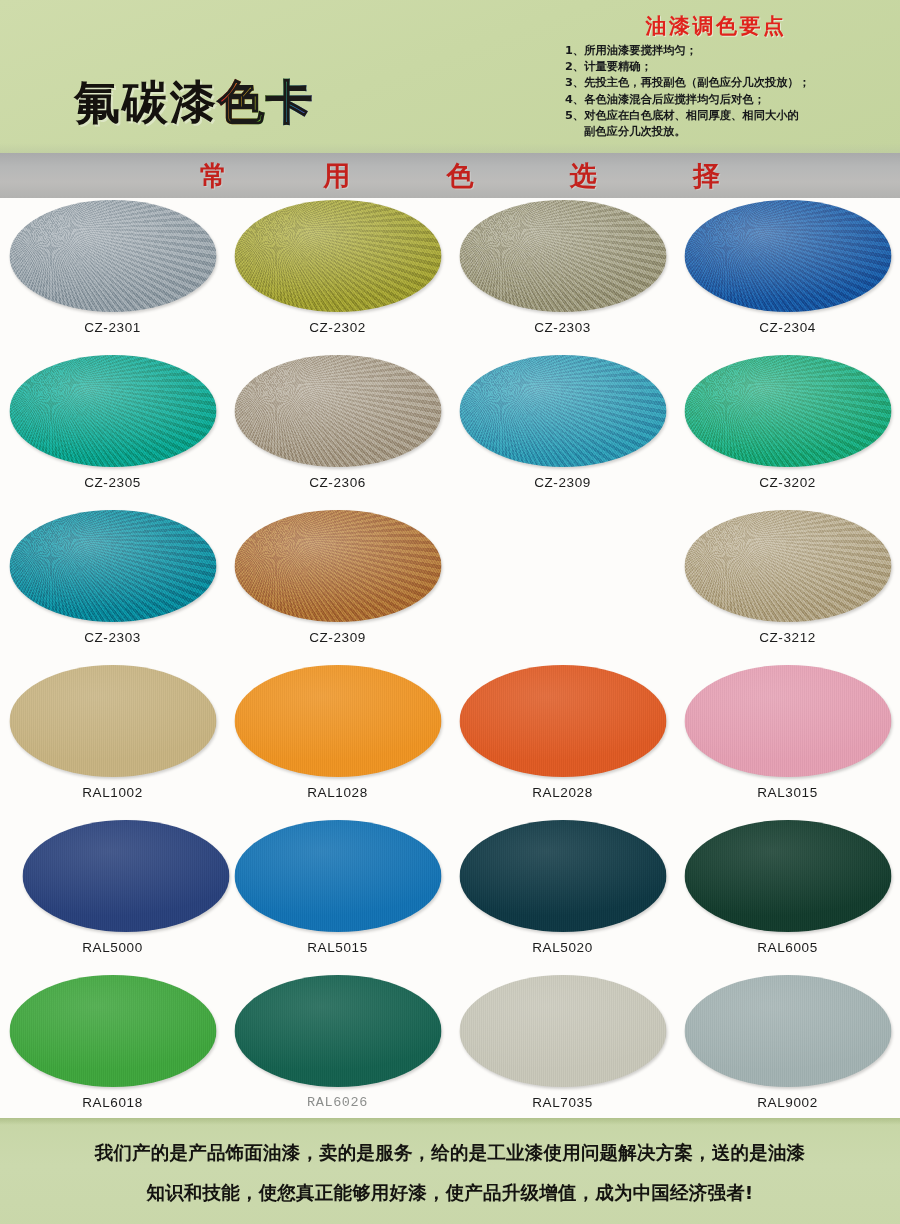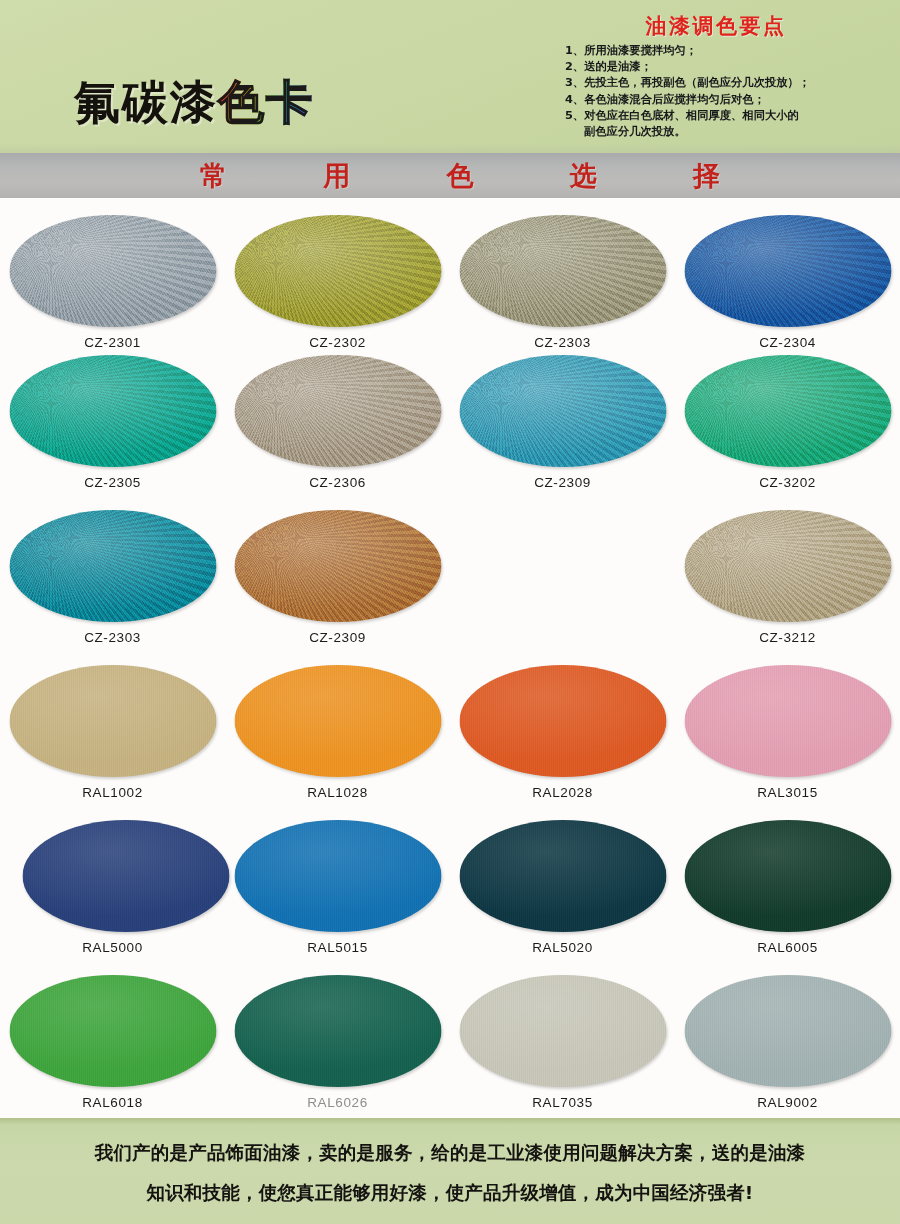--- a/index.html
+++ b/index.html
@@ -166,21 +166,21 @@
     position: absolute;
     left: 0;
     top: 122px;
     width: 225px;
     text-align: center;
     font-family: "Liberation Sans", "DejaVu Sans", sans-serif;
     font-size: 13.5px;
     letter-spacing: .6px;
     color: #1b1b1b;
   }
-  .slabel.muted { color: #8d8f8d; }
+  .slabel.muted { color: #8d8f8d; font-family: Liberation Mono, monospace; }
 
   
   #footer {
     position: absolute;
     left: 0; top: 1118px;
     width: 900px; height: 120px;
     background: linear-gradient(to bottom, #c7d6a6 0%, #cbd9ad 40%, #c9d7a9 100%);
   }
   #footer::before {
     content: "";
@@ -215,21 +215,21 @@
 
     <div id="tips-title">油漆调色要点</div>
 
     <div id="tips-list">
       <div class="tip-row">
         <span class="tip-num">1、</span>
         <span class="tip-text">所用油漆要搅拌均匀；</span>
       </div>
       <div class="tip-row">
         <span class="tip-num">2、</span>
-        <span class="tip-text">送的是油漆；</span>
+        <span class="tip-text">计量要精确；</span>
       </div>
       <div class="tip-row">
         <span class="tip-num">3、</span>
         <span class="tip-text">先投主色，再投副色（副色应分几次投放）；</span>
       </div>
       <div class="tip-row">
         <span class="tip-num">4、</span>
         <span class="tip-text">各色油漆混合后应搅拌均匀后对色；</span>
       </div>
       <div class="tip-row">
@@ -244,21 +244,21 @@
     <div id="banner-text">
       <span>常</span>
       <span>用</span>
       <span>色</span>
       <span>选</span>
       <span>择</span>
     </div>
   </div>
 
   <div id="grid">
-      <div class="srow" style="top: 15px;">
+      <div class="srow" style="top: 0px;">
         <div class="scell" style="left: 0px;">
           <div class="swatch metallic" style="background-color: rgb(142, 154, 162);"></div>
           <div class="slabel">CZ-2301</div>
         </div>
         <div class="scell" style="left: 225px;">
           <div class="swatch metallic" style="background-color: rgb(151, 150, 47);"></div>
           <div class="slabel">CZ-2302</div>
         </div>
         <div class="scell" style="left: 450px;">
           <div class="swatch metallic" style="background-color: rgb(149, 145, 117);"></div>

